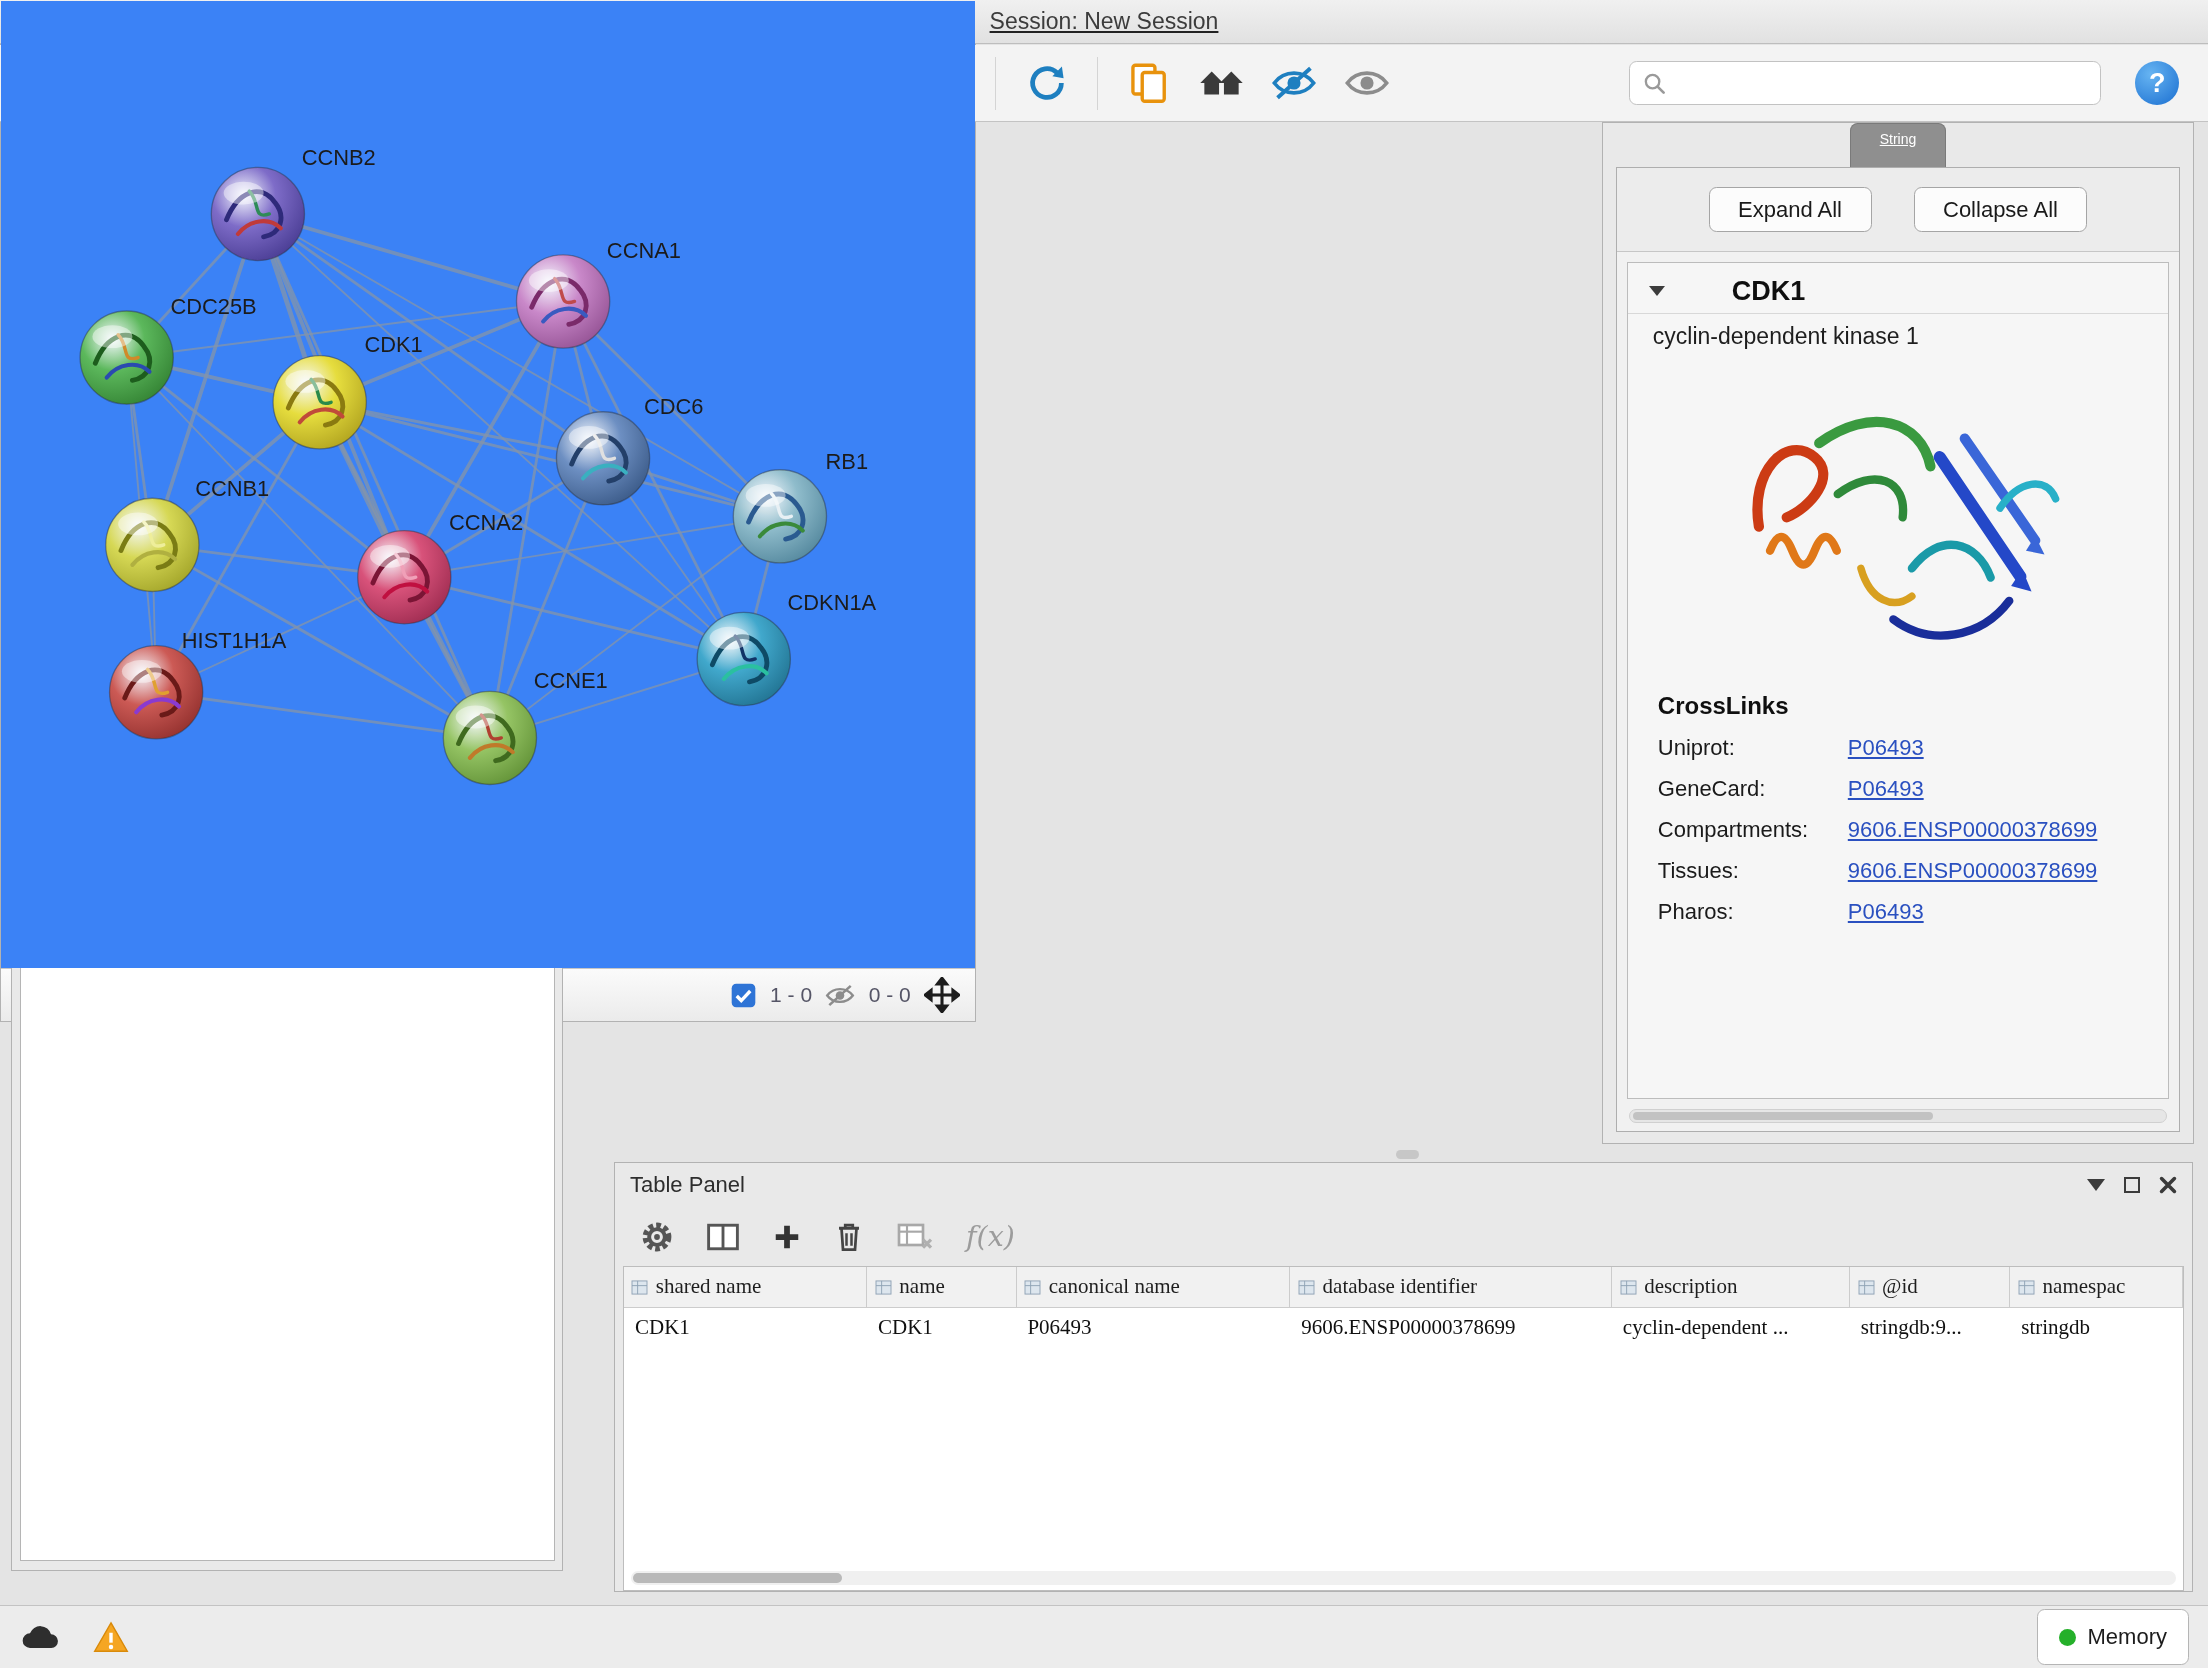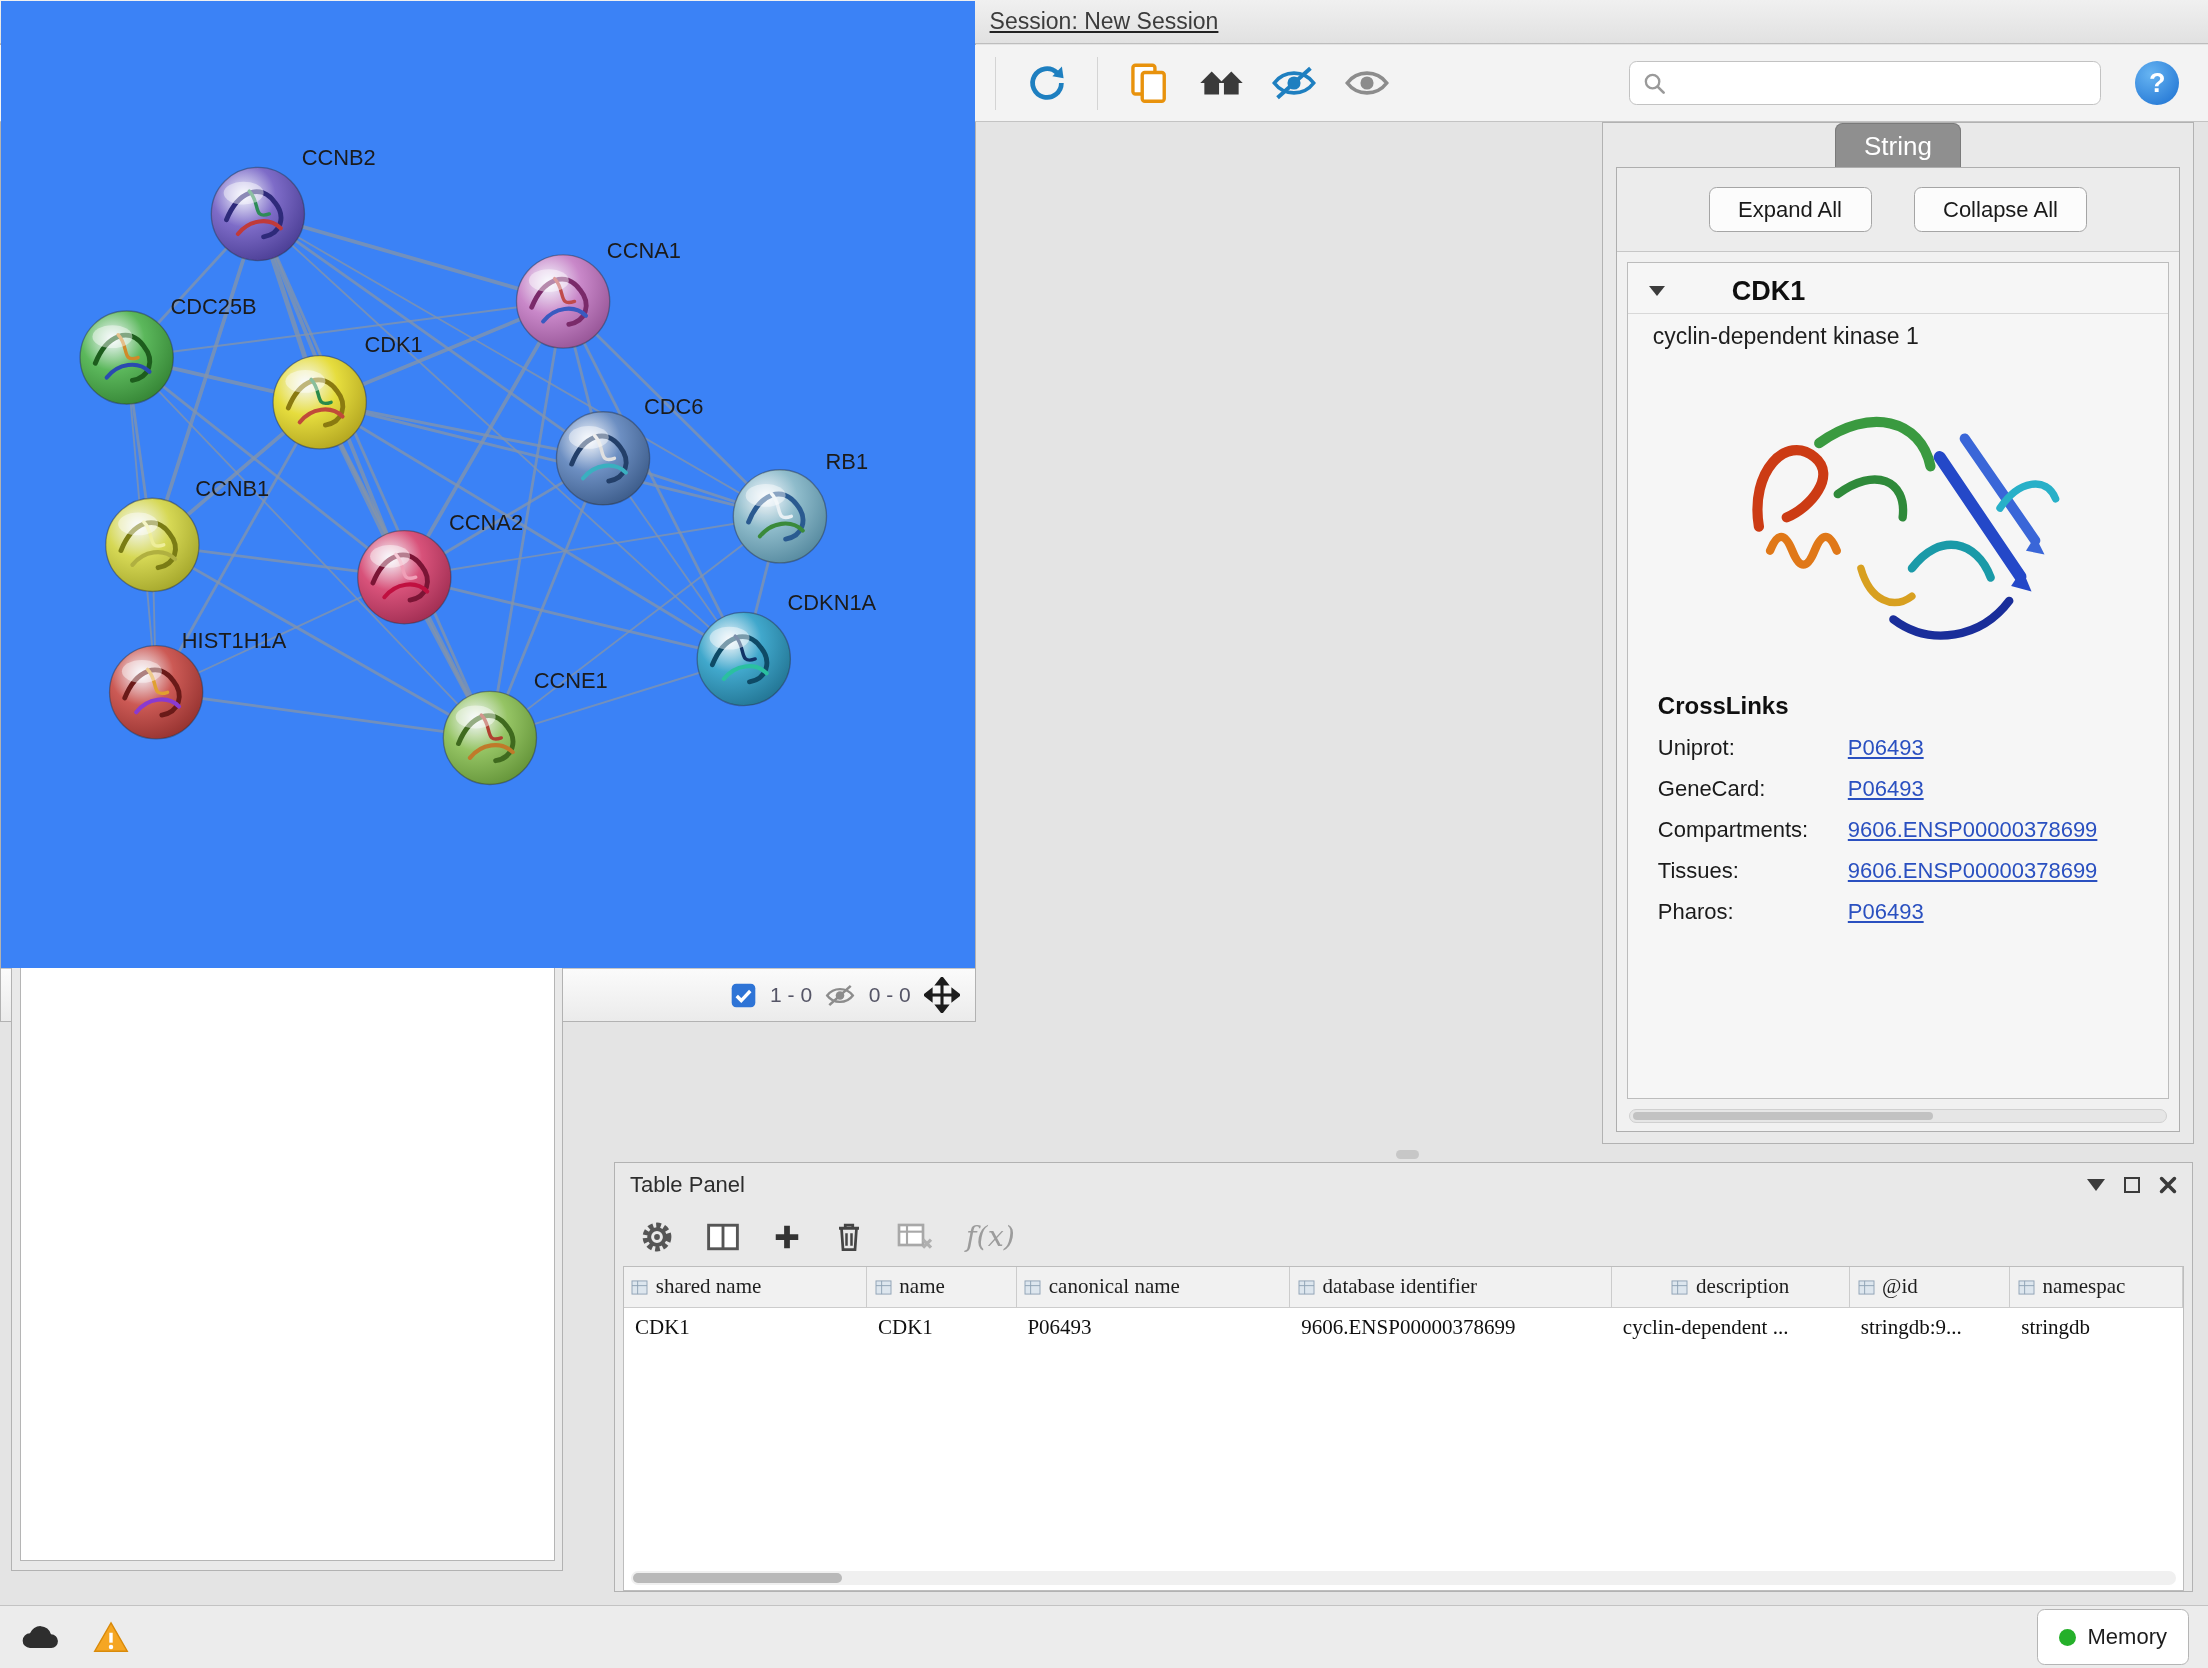--- a/index.html
+++ b/index.html
@@ -82,21 +82,21 @@
     padding:0 15px; gap:15px; font-size:21px; color:#333;
   }
   .net-title { margin-left:7.6px; }
   .net-right { margin-left:auto; display:flex; align-items:center; gap:13.3px; color:#556; }
   .dark-btn { width:46px; height:40px; background:#2e2e2e; border-radius:7.6px; display:flex; align-items:center; justify-content:center; }
   .nt-sep { width:1px; height:36px; background:#d0d0d0; }
 
   
   #results-panel { left:1602px; top:122px; width:592px; height:1022px; display:flex; flex-direction:column; }
   .rp-tab-row { display:flex; justify-content:center; height:44px; }
-  .rp-tab { background:#8f8f8f; color:#fff; font-size:26px; padding:6.7px 28.5px; border-radius:7.6px 7.6px 0 0; border:1px solid #7a7a7a; border-bottom:none; }
+  .rp-tab { background:#8f8f8f; color:#fff; font-size:14px; padding:6.7px 28.5px; border-radius:7.6px 7.6px 0 0; border:1px solid #7a7a7a; border-bottom:none;text-decoration:underline; }
   .rp-box { margin:0 13.3px 11.4px; border:1px solid #aeaeae; background:#f1f1f1; flex:1; display:flex; flex-direction:column; }
   .rp-buttons { display:flex; justify-content:center; gap:42px; padding:19px 0; border-bottom:1px solid #c6c6c6; background:#ececec; }
   .rp-btn { background:#fcfcfc; border:1px solid #a5a5a5; border-radius:7.6px; font-size:22px; padding:8.6px 28.5px; color:#1a1a1a; }
   .rp-entry { flex:1; margin:9.5px 9.5px 5.7px; border:1px solid #bcbcbc; background:#f6f6f6; display:flex; flex-direction:column; }
   .entry-header { display:flex; align-items:center; padding:13.3px 21px 5.7px; border-bottom:1px solid #d8d8d8; }
   .entry-name { font-size:27px; font-weight:bold; margin-left:67px; color:#0f0f0f; }
   .entry-desc { font-size:23px; color:#1e1e1e; padding:9.5px 25px 3.8px; }
   .protein-img { align-self:center; margin:15px 0 9.5px; }
   .crosslinks { padding:7.6px 30px 9.5px; }
   .cl-title { font-size:24px; font-weight:bold; color:#0f0f0f; margin-bottom:15px; }
@@ -764,21 +764,21 @@
               <th style="width: 278px;"><span class="hicon"><svg width="17" height="15" viewBox="0 0 18 16">
                     <rect x="1" y="1" width="16" height="14" fill="#dde6ee" stroke="#8fa2b5"></rect>
                     <line x1="1" y1="6" x2="17" y2="6" stroke="#8fa2b5"></line>
                     <line x1="7" y1="1" x2="7" y2="15" stroke="#8fa2b5"></line>
                   </svg></span>canonical name</th>
               <th style="width: 325px;"><span class="hicon"><svg width="17" height="15" viewBox="0 0 18 16">
                     <rect x="1" y="1" width="16" height="14" fill="#dde6ee" stroke="#8fa2b5"></rect>
                     <line x1="1" y1="6" x2="17" y2="6" stroke="#8fa2b5"></line>
                     <line x1="7" y1="1" x2="7" y2="15" stroke="#8fa2b5"></line>
                   </svg></span>database identifier</th>
-              <th style="width: 240px; text-align: center;"><span class="hicon"><svg width="17" height="15" viewBox="0 0 18 16">
+              <th style="width: 240px;"><span class="hicon"><svg width="17" height="15" viewBox="0 0 18 16">
                     <rect x="1" y="1" width="16" height="14" fill="#dde6ee" stroke="#8fa2b5"></rect>
                     <line x1="1" y1="6" x2="17" y2="6" stroke="#8fa2b5"></line>
                     <line x1="7" y1="1" x2="7" y2="15" stroke="#8fa2b5"></line>
                   </svg></span>description</th>
               <th style="width: 162px;"><span class="hicon"><svg width="17" height="15" viewBox="0 0 18 16">
                     <rect x="1" y="1" width="16" height="14" fill="#dde6ee" stroke="#8fa2b5"></rect>
                     <line x1="1" y1="6" x2="17" y2="6" stroke="#8fa2b5"></line>
                     <line x1="7" y1="1" x2="7" y2="15" stroke="#8fa2b5"></line>
                   </svg></span>@id</th>
               <th style="width: 175px;"><span class="hicon"><svg width="17" height="15" viewBox="0 0 18 16">

